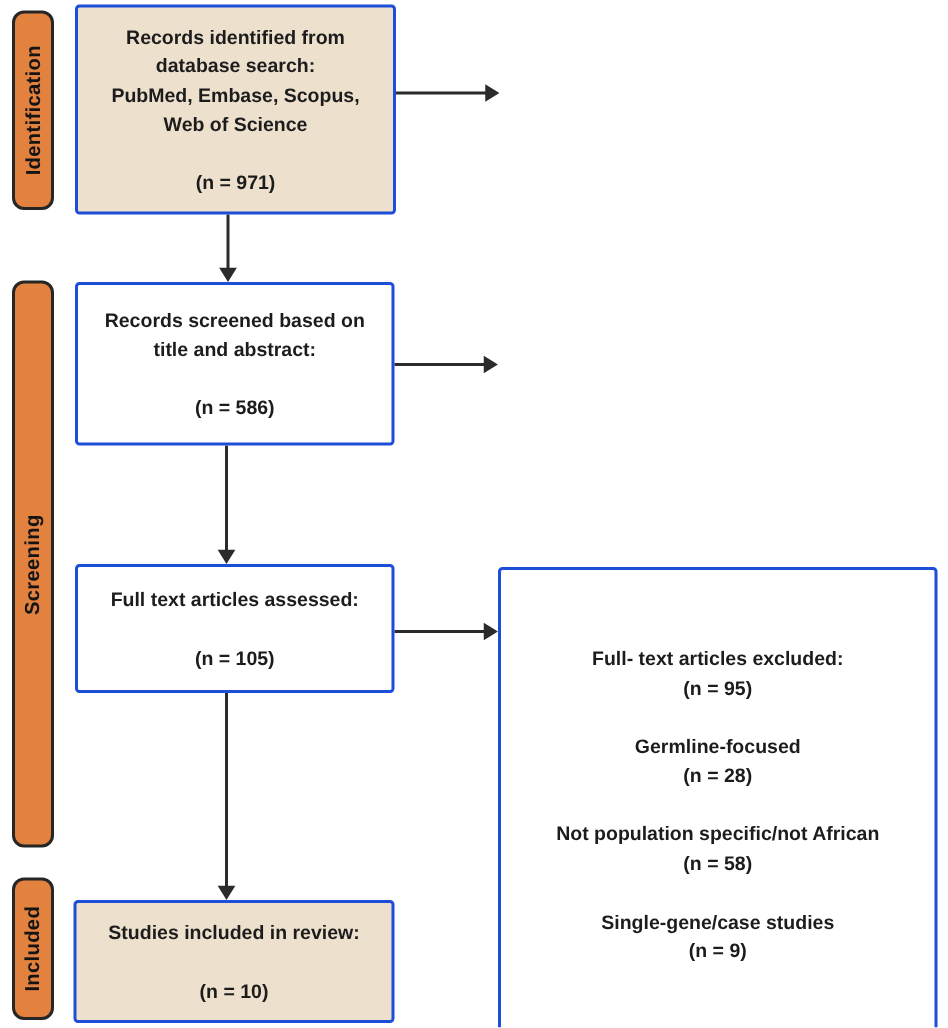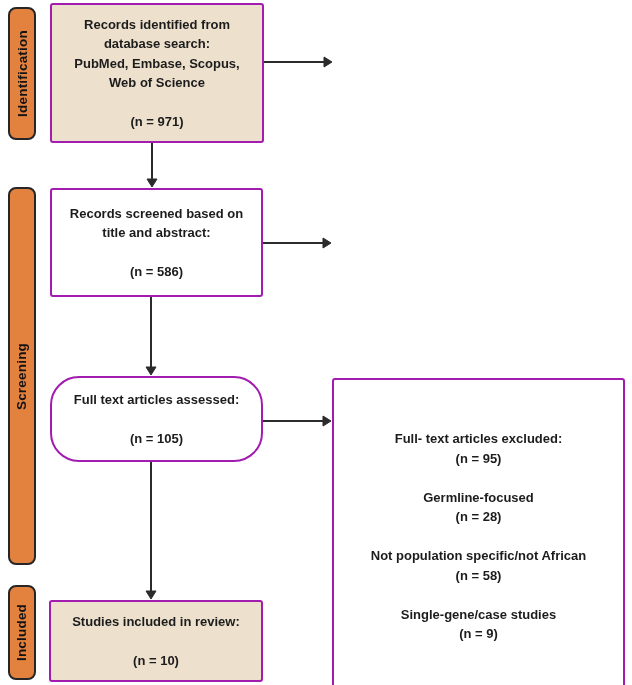--- a/index.html
+++ b/index.html
@@ -36,21 +36,21 @@
     transform: rotate(-90deg);
     white-space: nowrap;
     font-weight: bold;
     font-size: 13.5px;
     color: #141414;
     letter-spacing: 0.2px;
   }
   .box {
     position: absolute;
     background: #ffffff;
-    border: 2px solid #a21caf;
+    border: 2px solid #1d4ed8;
     border-radius: 3px;
     box-sizing: border-box;
     display: flex;
     align-items: center;
     justify-content: center;
     text-align: center;
   }
   .box.tan {
     background: var(--tan-fill, #ede0cd);
   }
@@ -60,21 +60,21 @@
     font-size: 13px;
     line-height: 1.5;
     color: var(--text-color, #1c1c1c);
     padding: 2px 8px;
   }
   
   #box-identified       { left: 50px;  top: 3px;   width: 214px; height: 140px; }
   #box-duplicates       { left: 333px; top: 6px;   width: 292px; height: 108px; }
   #box-screened         { left: 50px;  top: 188px; width: 213px; height: 109px; align-items: center; }
   #box-excluded-title   { left: 332px; top: 128px; width: 293px; height: 215px; }
-  #box-fulltext         { left: 50px;  top: 376px; width: 213px; height: 86px; border-radius: 29px;  }
+  #box-fulltext         { left: 50px;  top: 376px; width: 213px; height: 86px;  }
   #box-fulltext-excl    { left: 332px; top: 378px; width: 293px; height: 317px; }
   #box-included         { left: 49px;  top: 600px; width: 214px; height: 82px;  }
   #stage-identification { left: 8px;   top: 7px;   height: 133px; }
   #stage-screening      { left: 8px;   top: 187px; height: 378px; }
   #stage-included       { left: 8px;   top: 585px; height: 95px;  }
 </style>
 </head>
 <body>
 
 <div class="canvas">

